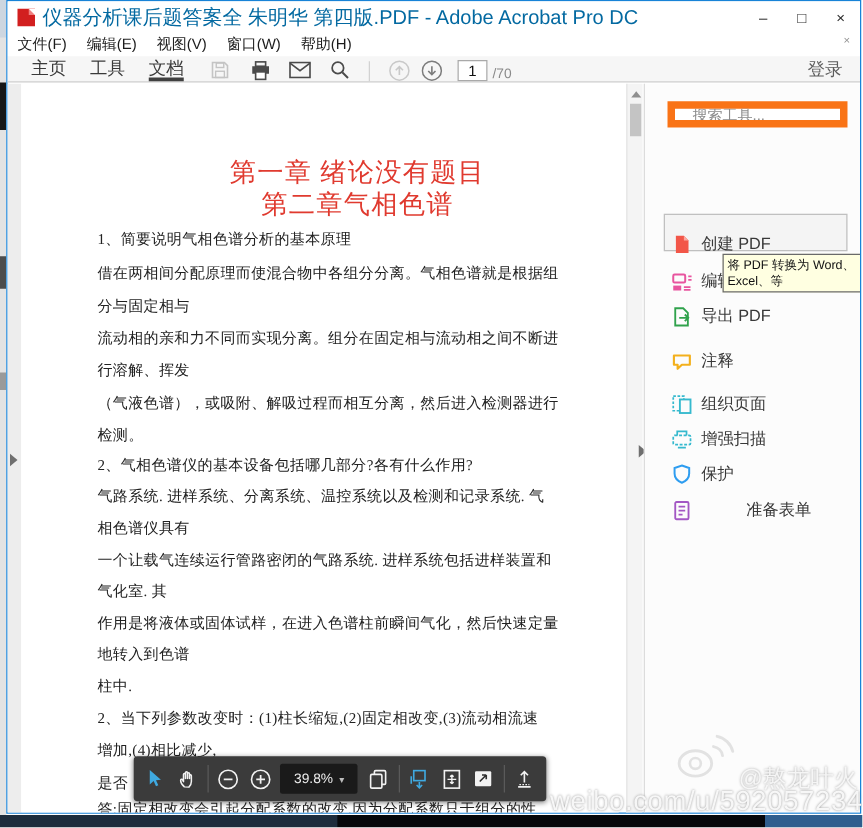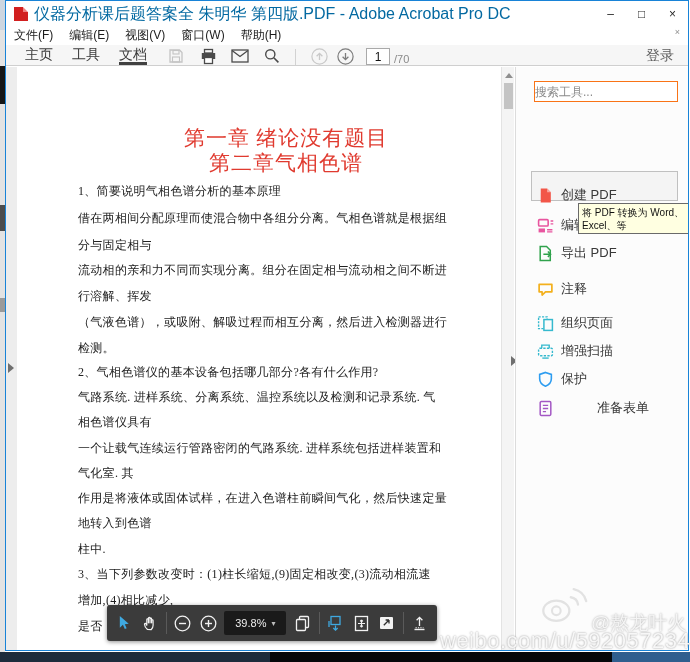--- a/index.html
+++ b/index.html
@@ -73,21 +73,21 @@
   .pane-arrow { position:absolute; width:0; height:0;
                 border-top:5px solid transparent; border-bottom:5px solid transparent;
                 border-left:6px solid #6f6f6f; }
   .pane-arrow.left { left:2px; top:362px; }
   .pane-arrow.right { left:505px; top:355px; }
 
   
   .right-panel { position:absolute; left:509px; top:66px; right:0; bottom:0;
                  background:#fcfcfc; border-left:1px solid #dcdcdc; }
   .search-box { position:absolute; left:18px; top:14px; width:144px; height:21px;
-                border:1px solid #f97316; background:#fff; font-size:12px; padding:0 0;
+                border:6px solid #f97316; background:#fff; font-size:12px; padding:0 14px;
                 color:#333; }
   .search-box::placeholder { color:#8b8b8b; }
   .tool-row { position:absolute; left:14px; width:150px; height:22px; display:flex;
               align-items:center; }
   .tool-row .t-icon { width:17px; height:17px; margin-left:7px; }
   .tool-row .t-label { font-size:13px; color:#383838; margin-left:7px; white-space:nowrap; }
   .export-box { position:absolute; left:15px; top:104px; width:147px; height:30px;
                 background:#f4f4f4; border:1px solid #c0c0c0; }
   .tooltip { position:absolute; left:62px; top:136px; width:118px; height:31px; z-index:6;
              background:#ffffe1; border:1px solid #6a6a6a; font-size:10px; line-height:13px;
@@ -219,23 +219,24 @@
     <div class="doc-line" style="top:314px;">（气液色谱），或吸附、解吸过程而相互分离，然后进入检测器进行</div>
     <div class="doc-line" style="top:340px;">检测。</div>
     <div class="doc-line" style="top:364px;">2、气相色谱仪的基本设备包括哪几部分?各有什么作用?</div>
     <div class="doc-line" style="top:389px;">气路系统. 进样系统、分离系统、温控系统以及检测和记录系统. 气</div>
     <div class="doc-line" style="top:414px;">相色谱仪具有</div>
     <div class="doc-line" style="top:465px;">气化室. 其</div>
     <div class="doc-line" style="top:440px;">一个让载气连续运行管路密闭的气路系统. 进样系统包括进样装置和</div>
     <div class="doc-line" style="top:490px;">作用是将液体或固体试样，在进入色谱柱前瞬间气化，然后快速定量</div>
     <div class="doc-line" style="top:515px;">地转入到色谱</div>
     <div class="doc-line" style="top:541px;">柱中.</div>
-    <div class="doc-line" style="top:566px;">3、当下列参数改变时：(1)柱长缩短,(9)固定相改变,(3)流动相流速</div>
+    <div class="doc-line" style="top:566px;">2、当下列参数改变时：(1)柱长缩短,(2)固定相改变,(3)流动相流速</div>
     <div class="doc-line" style="top:592px;">增加,(4)相比减少,</div>
     <div class="doc-line" style="top:618px;">是否</div>
+    <div class="doc-line" style="top:639px;">答:固定相改变会引起分配系数的改变,因为分配系数只于组分的性</div>
 
     <div class="v-scroll">
       <div class="up-arrow"></div>
       <div class="thumb"></div>
     </div>
 
     <div class="pane-arrow left"></div>
     <div class="pane-arrow right"></div>
 
     <div class="right-panel">

